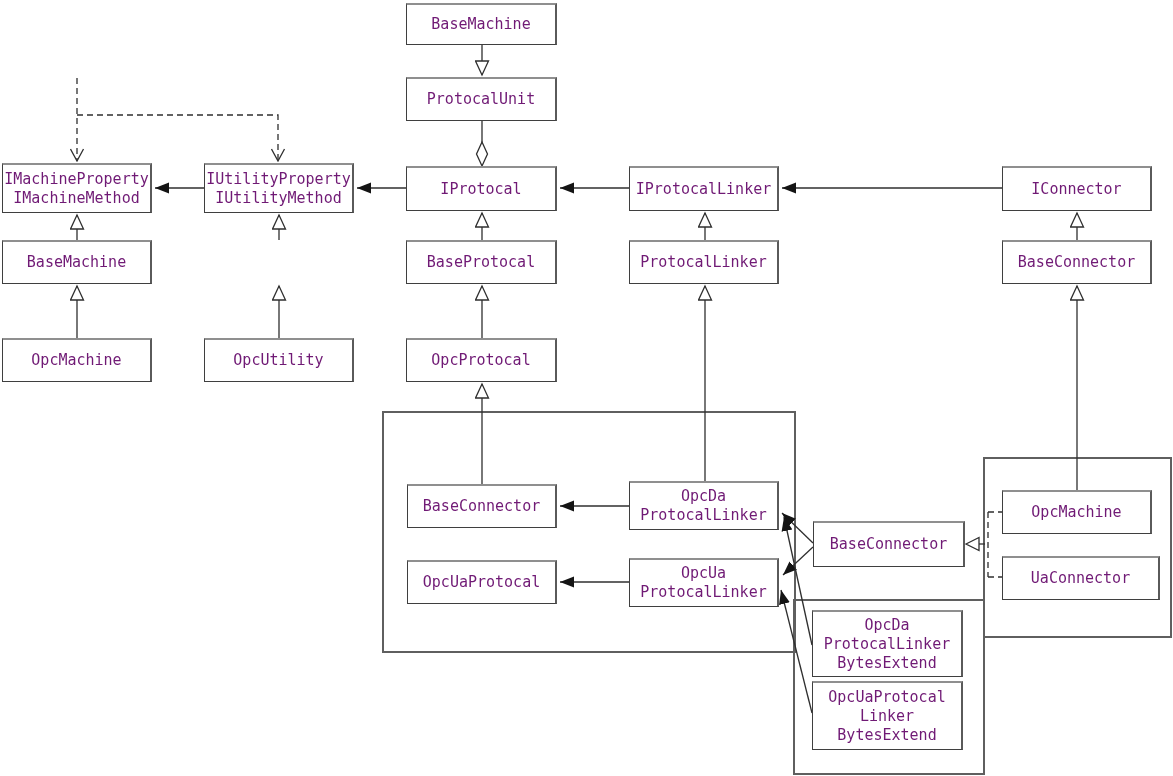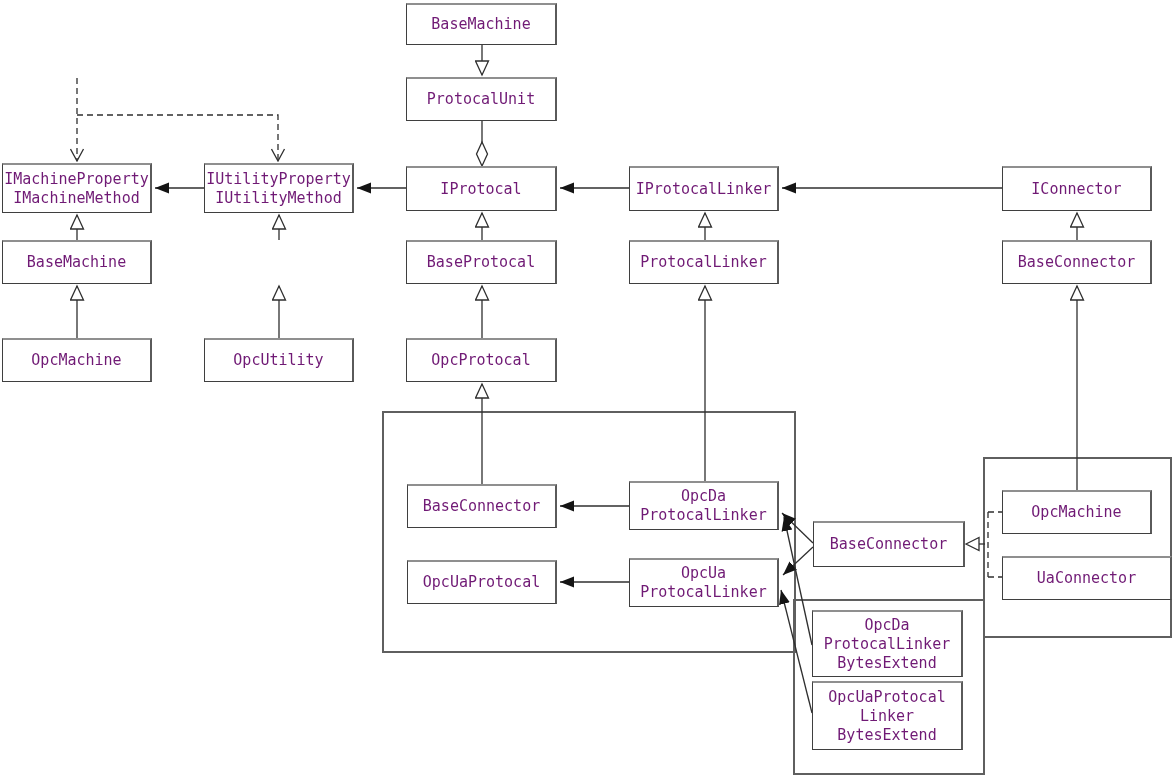--- a/index.html
+++ b/index.html
@@ -109,21 +109,21 @@
   <div class="node" style="left:407px;top:484px;width:150px;height:44px">BaseConnector</div>
   <div class="node" style="left:407px;top:560px;width:150px;height:44px">OpcUaProtocal</div>
   <div class="node" style="left:629px;top:481px;width:150px;height:49px">OpcDa
 ProtocalLinker</div>
   <div class="node" style="left:629px;top:558px;width:150px;height:49px">OpcUa
 ProtocalLinker</div>
 
   <div class="node" style="left:813px;top:521px;width:152px;height:46px">BaseConnector</div>
 
   <div class="node" style="left:1002px;top:490px;width:150px;height:44px">OpcMachine</div>
-  <div class="node" style="left:1002px;top:556px;width:170px;height:44px">UaConnector</div>
+  <div class="node" style="left:1002px;top:556px;width:158px;height:44px">UaConnector</div>
 
   <div class="node" style="left:812px;top:610px;width:151px;height:67px">OpcDa
 ProtocalLinker
 BytesExtend</div>
   <div class="node" style="left:812px;top:681px;width:151px;height:69px">OpcUaProtocal
 Linker
 BytesExtend</div>
 
 </div>
 

